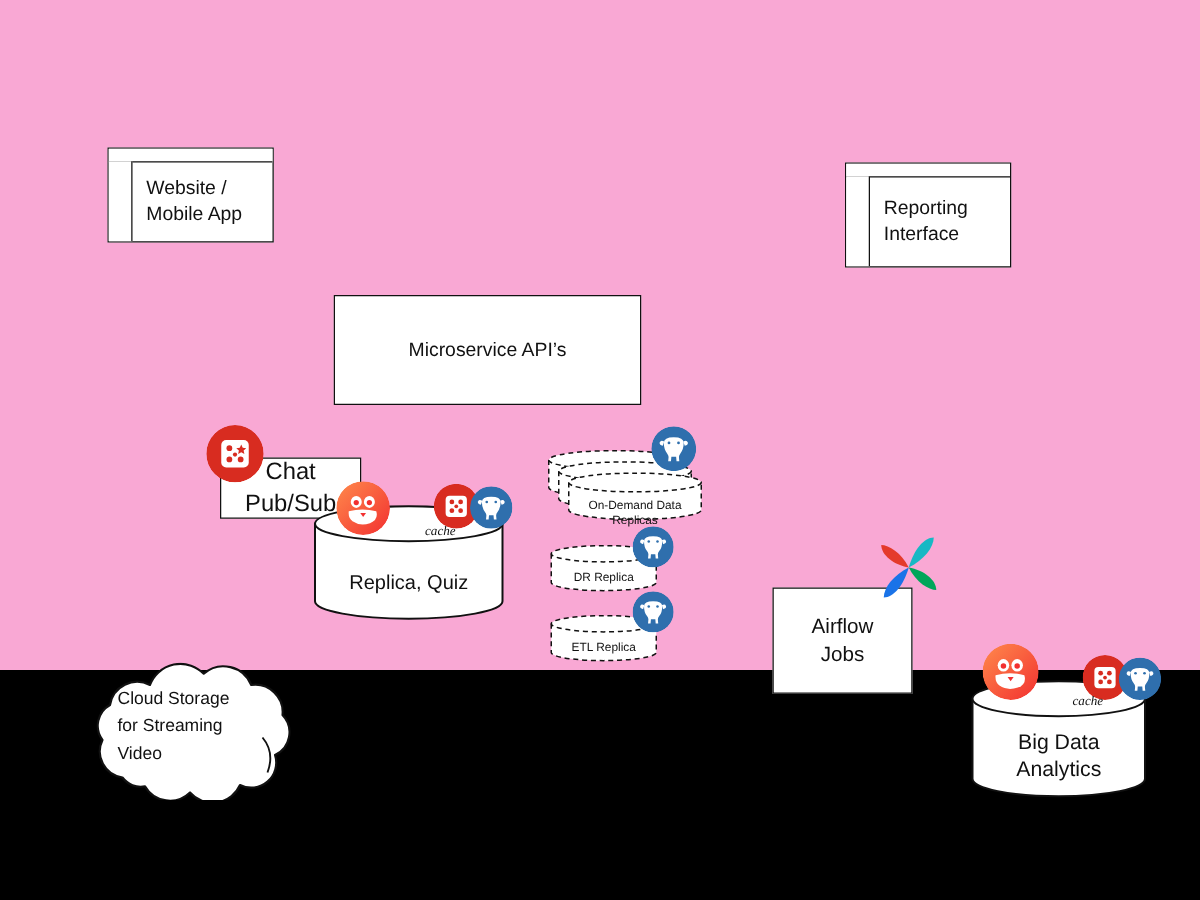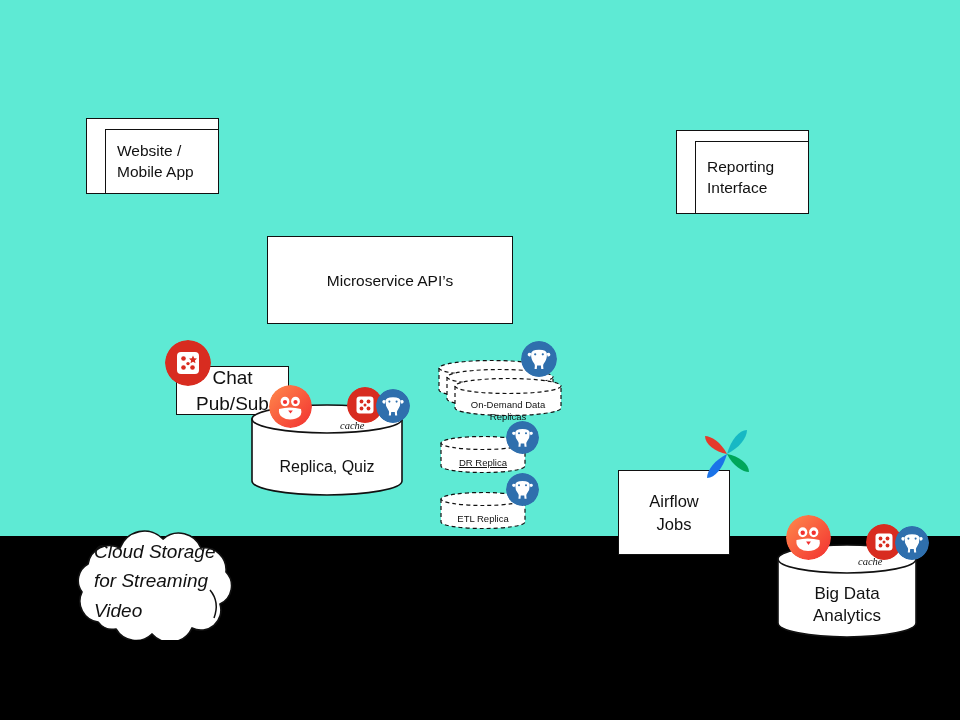--- a/index.html
+++ b/index.html
@@ -1,19 +1,19 @@
 <!DOCTYPE html>
 <html><head>
 <meta charset="utf-8">
 <title>Architecture Diagram</title>
 <style>
   html,body{margin:0;padding:0;background:#000;}
   body{width:960px;height:720px;overflow:hidden;
        font-family:"Liberation Sans","DejaVu Sans",sans-serif;}
-  #stage{position:relative;width:960px;height:536px;background:#5eead4;}
+  #stage{position:relative;width:960px;height:536px;background:#f9a8d4;}
 
   .node{position:absolute;box-sizing:border-box;}
 
   
   .component{background:#fff;border:1.6px solid #111;}
   .component .topbar{position:absolute;left:0;right:0;top:0;height:10px;
       border-bottom:1.6px solid #111;background:#fff;}
   .component .leftcol{position:absolute;left:0;top:10px;bottom:0;width:18px;
       border-right:1.6px solid #111;background:#fff;}
   .component .ctext{position:absolute;left:26px;right:6px;top:10px;bottom:0;
@@ -42,21 +42,21 @@
   .repl .rtext{position:absolute;left:0;right:0;top:40%;bottom:2px;
         display:flex;align-items:center;justify-content:center;
         font-size:9.5px;color:#111;text-align:center;line-height:1.25;
         white-space:pre-line;}
 
   
   .cloud{position:absolute;}
   .cloud svg{position:absolute;left:0;top:0;}
   .cloud .cltext{position:absolute;left:34px;right:22px;top:0;bottom:8px;
         display:flex;align-items:center;justify-content:flex-start;
-        font-size:19px;color:#111;line-height:1.55;white-space:pre-line;font-style:italic;}
+        font-size:14px;color:#111;line-height:1.55;white-space:pre-line;}
 
   
   .badge{position:absolute;border-radius:50%;overflow:hidden;
          display:block;}
   .badge svg{display:block;width:100%;height:100%;}
   .cachelabel{position:absolute;font-style:italic;font-size:10.5px;
          color:#111;font-family:"Liberation Serif","DejaVu Serif",serif;}
   .airflow-logo{position:absolute;}
 </style>
 </head>
@@ -184,21 +184,21 @@
     </svg>
   </div>
 
   <div class="repl" style="left:440px;top:436px;width:86px;height:42px;">
     <svg width="86" height="42" viewBox="0 0 86 42" xmlns="http://www.w3.org/2000/svg">
       <g fill="#ffffff" stroke="#111" stroke-width="1.2" stroke-dasharray="4,3">
         <path d="M1 7 L1 30 A42 6.5 0 0 0 85 30 L85 7 Z"></path>
         <ellipse cx="43" cy="7" rx="42" ry="6.5"></ellipse>
       </g>
     </svg>
-    <div class="rtext" style="top:14px;bottom:2px;text-decoration:underline;">DR Replica</div>
+    <div class="rtext" style="top:14px;bottom:2px;">DR Replica</div>
   </div>
 
   <div class="badge" style="left:506px;top:421px;width:33px;height:33px;">
     <svg viewBox="0 0 34 34" xmlns="http://www.w3.org/2000/svg">
       <circle cx="17" cy="17" r="17" fill="#2f6fad"></circle>
       <g fill="#ffffff">
         <path d="M9.5 12.5 q0-4.2 7.5-4.2 q7.5 0 7.5 4.2 q0 5.2-2.6 8.2 q-1 1.2-1 2.6 l.3 3.2 h-2.1 l-.3-3.4 h-3.6 l-.3 3.4 h-2.1 l.3-3.2 q0-1.4-1-2.6 q-2.6-3-2.6-8.2z"></path>
         <path d="M9.8 11.6 q-2.6-1.4-3.4.6 q-.6 1.8 2.3 2.6z"></path>
         <path d="M24.2 11.6 q2.6-1.4 3.4.6 q.6 1.8-2.3 2.6z"></path>
       </g>

